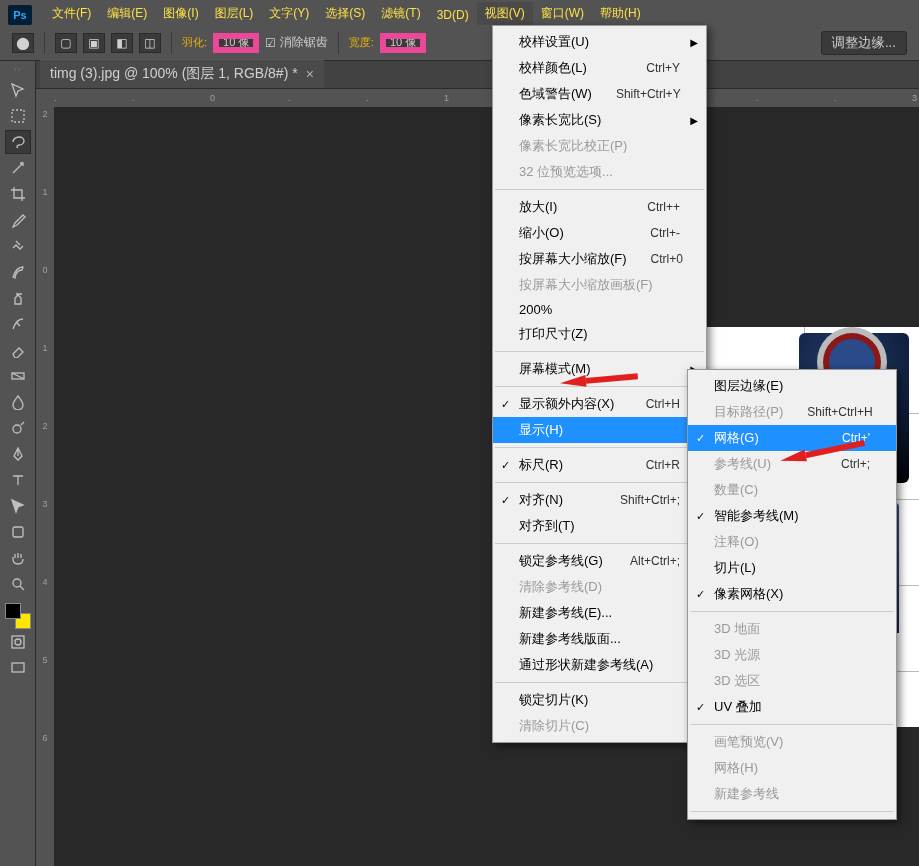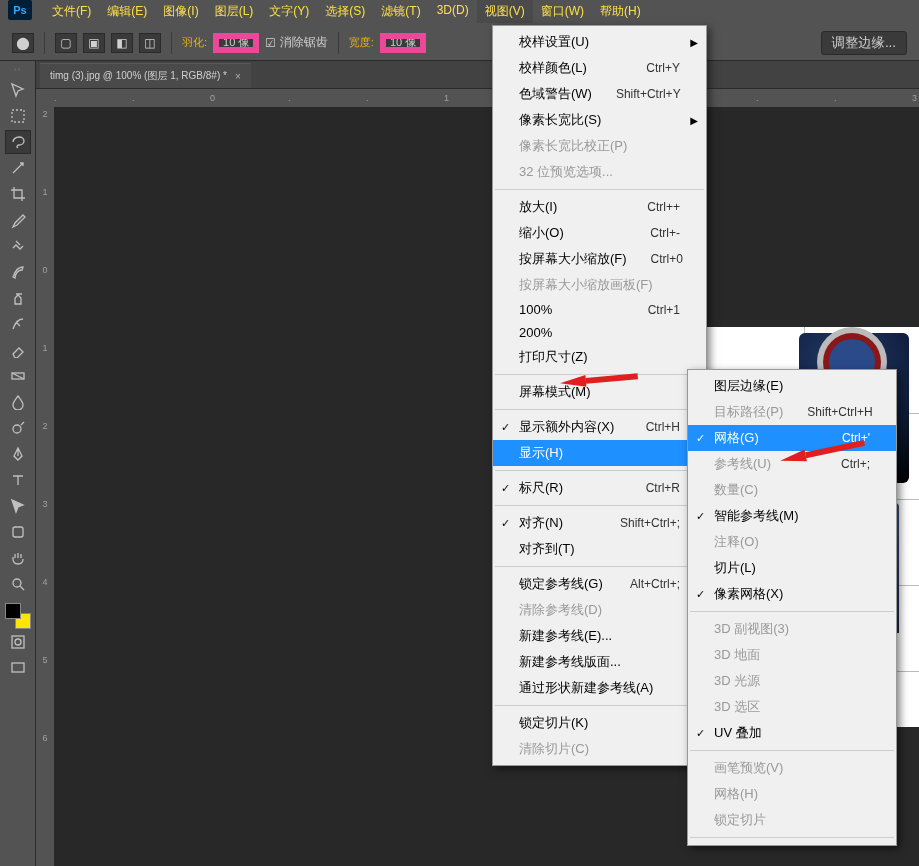--- a/index.html
+++ b/index.html
@@ -1,35 +1,35 @@
 <!DOCTYPE html>
 <html><head>
 <meta charset="utf-8">
 <style>
 * { margin: 0; padding: 0; box-sizing: border-box; font-family: "Microsoft YaHei", sans-serif; }
 body { background: #535353; color: #d0d0d0; font-size: 12px; width: 919px; height: 866px; overflow: hidden; position: relative; }
 
 
-.menubar { display: flex; align-items: flex-start; height: 25px; background: #535353; padding: 0 8px; }
+.menubar { display: flex; align-items: flex-end; height: 25px; background: #535353; padding: 0 8px; }
 .ps-logo { width: 24px; height: 20px; background: #001e36; color: #31a8ff; font-weight: bold; font-size: 11px; display: flex; align-items: center; justify-content: center; border-radius: 2px; margin-right: 12px; }
 .menu-item { padding: 3px 8px; cursor: default; color: #fde047; }
 .menu-item.active { background: #4a4a4a; }
 
 
 .optionsbar { display: flex; align-items: center; height: 36px; background: #535353; border-bottom: 1px solid #2a2a2a; padding: 0 12px; gap: 6px; }
 .opt-icon { width: 22px; height: 20px; background: #3a3a3a; border: 1px solid #2a2a2a; display: inline-flex; align-items: center; justify-content: center; }
 .opt-sep { width: 1px; height: 22px; background: #3a3a3a; margin: 0 4px; }
 .opt-label { color: #eab308; font-size: 11px; }
 .opt-input { width: 46px; height: 20px; background: #3a3a3a; border: 6px solid #ec4899; color: #d0d0d0; padding: 0 4px; font-size: 11px; }
 .opt-check { display: flex; align-items: center; gap: 4px; }
 .opt-btn { padding: 2px 10px; background: #3a3a3a; border: 1px solid #2a2a2a; color: #d0d0d0; border-radius: 3px; }
 
 
 .tabsrow { height: 28px; background: #424242; border-bottom: 1px solid #2a2a2a; display: flex; align-items: flex-end; padding-left: 40px; }
-.doctab { background: #4a4a4a; color: #d0d0d0; font-size: 10px; padding: 5px 10px; display: flex; align-items: center; gap: 8px; border-top: 1px solid #5a5a5a; }
+.doctab { background: #4a4a4a; color: #d0d0d0; font-size: 14px; padding: 5px 10px; display: flex; align-items: center; gap: 8px; border-top: 1px solid #5a5a5a; }
 .doctab .close { color: #b0b0b0; }
 
 
 .toolbar { position: absolute; left: 0; top: 61px; width: 36px; bottom: 0; background: #535353; border-right: 1px solid #2a2a2a; display: flex; flex-direction: column; align-items: center; padding-top: 4px; }
 .toolbar .grip { color: #777; font-size: 8px; letter-spacing: 1px; margin-bottom: 3px; }
 .tool { width: 26px; height: 24px; margin: 1px 0; display: flex; align-items: center; justify-content: center; color: #c0c0c0; position: relative; }
 .tool.sel { background: #3a3a3a; border: 1px solid #2a2a2a; }
 .swatches { margin-top: 6px; width: 26px; height: 26px; position: relative; }
 .swatches .fg { position: absolute; left: 0; top: 0; width: 16px; height: 16px; background: #000; border: 1px solid #888; }
 .swatches .bg { position: absolute; right: 0; bottom: 0; width: 16px; height: 16px; background: #ffe600; border: 1px solid #888; }
@@ -316,24 +316,20 @@
       <span class="short">Ctrl+-</span>
     </div>
     <div class="mi">
       <span>按屏幕大小缩放(F)</span>
       <span class="short">Ctrl+0</span>
     </div>
     <div class="mi dis">
       <span>按屏幕大小缩放画板(F)</span>
     </div>
     <div class="mi">
-      <span>100%</span>
-      <span class="short">Ctrl+1</span>
-    </div>
-    <div class="mi">
       <span>200%</span>
     </div>
     <div class="mi">
       <span>打印尺寸(Z)</span>
     </div>
     <hr>
     <div class="mi">
       <span>屏幕模式(M)</span>
       <span class="arr">▶</span>
     </div>
@@ -418,42 +414,39 @@
     </div>
     <div class="mi">
       <span>切片(L)</span>
     </div>
     <div class="mi">
       <span class="chk">✓</span>
       <span>像素网格(X)</span>
     </div>
     <hr>
     <div class="mi dis">
-      <span>3D 副视图(3)</span>
-    </div>
-    <div class="mi dis">
       <span>3D 地面</span>
     </div>
     <div class="mi dis">
       <span>3D 光源</span>
     </div>
     <div class="mi dis">
       <span>3D 选区</span>
     </div>
     <div class="mi">
       <span class="chk">✓</span>
       <span>UV 叠加</span>
     </div>
     <hr>
     <div class="mi dis">
       <span>画笔预览(V)</span>
     </div>
     <div class="mi dis">
       <span>网格(H)</span>
     </div>
     <div class="mi dis">
-      <span>锁定切片</span>
+      <span>新建参考线</span>
     </div>
     <hr>
   </div>
 
 <div class="arrow-red a1"></div>
 <div class="arrow-red a2"></div>
 
 </body></html>

